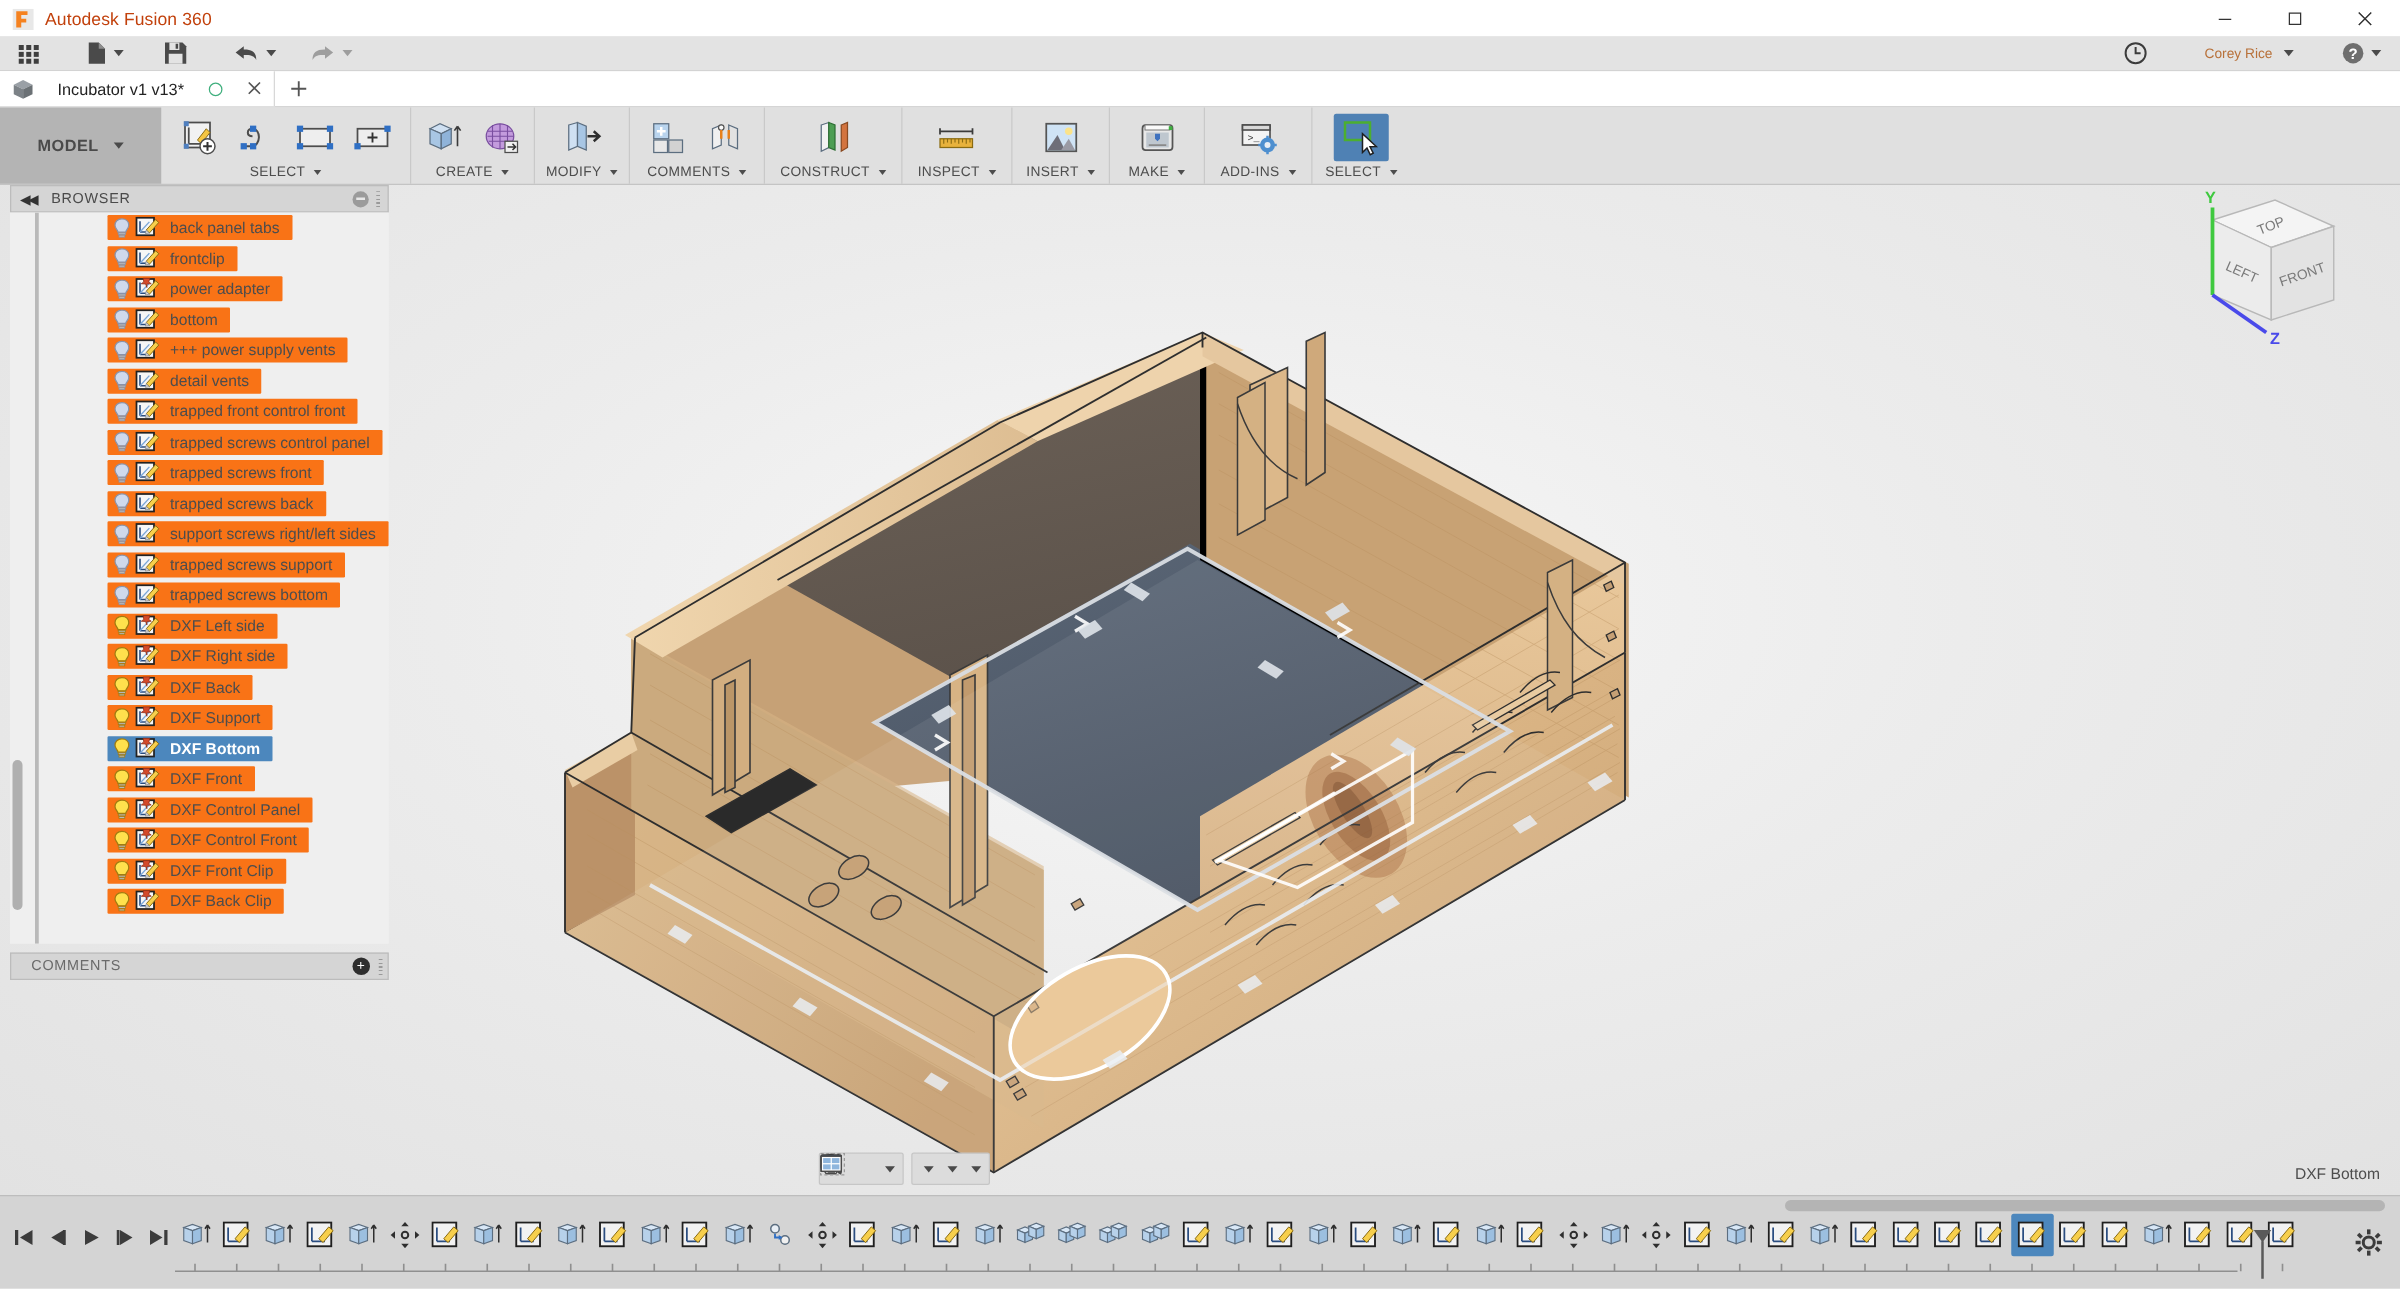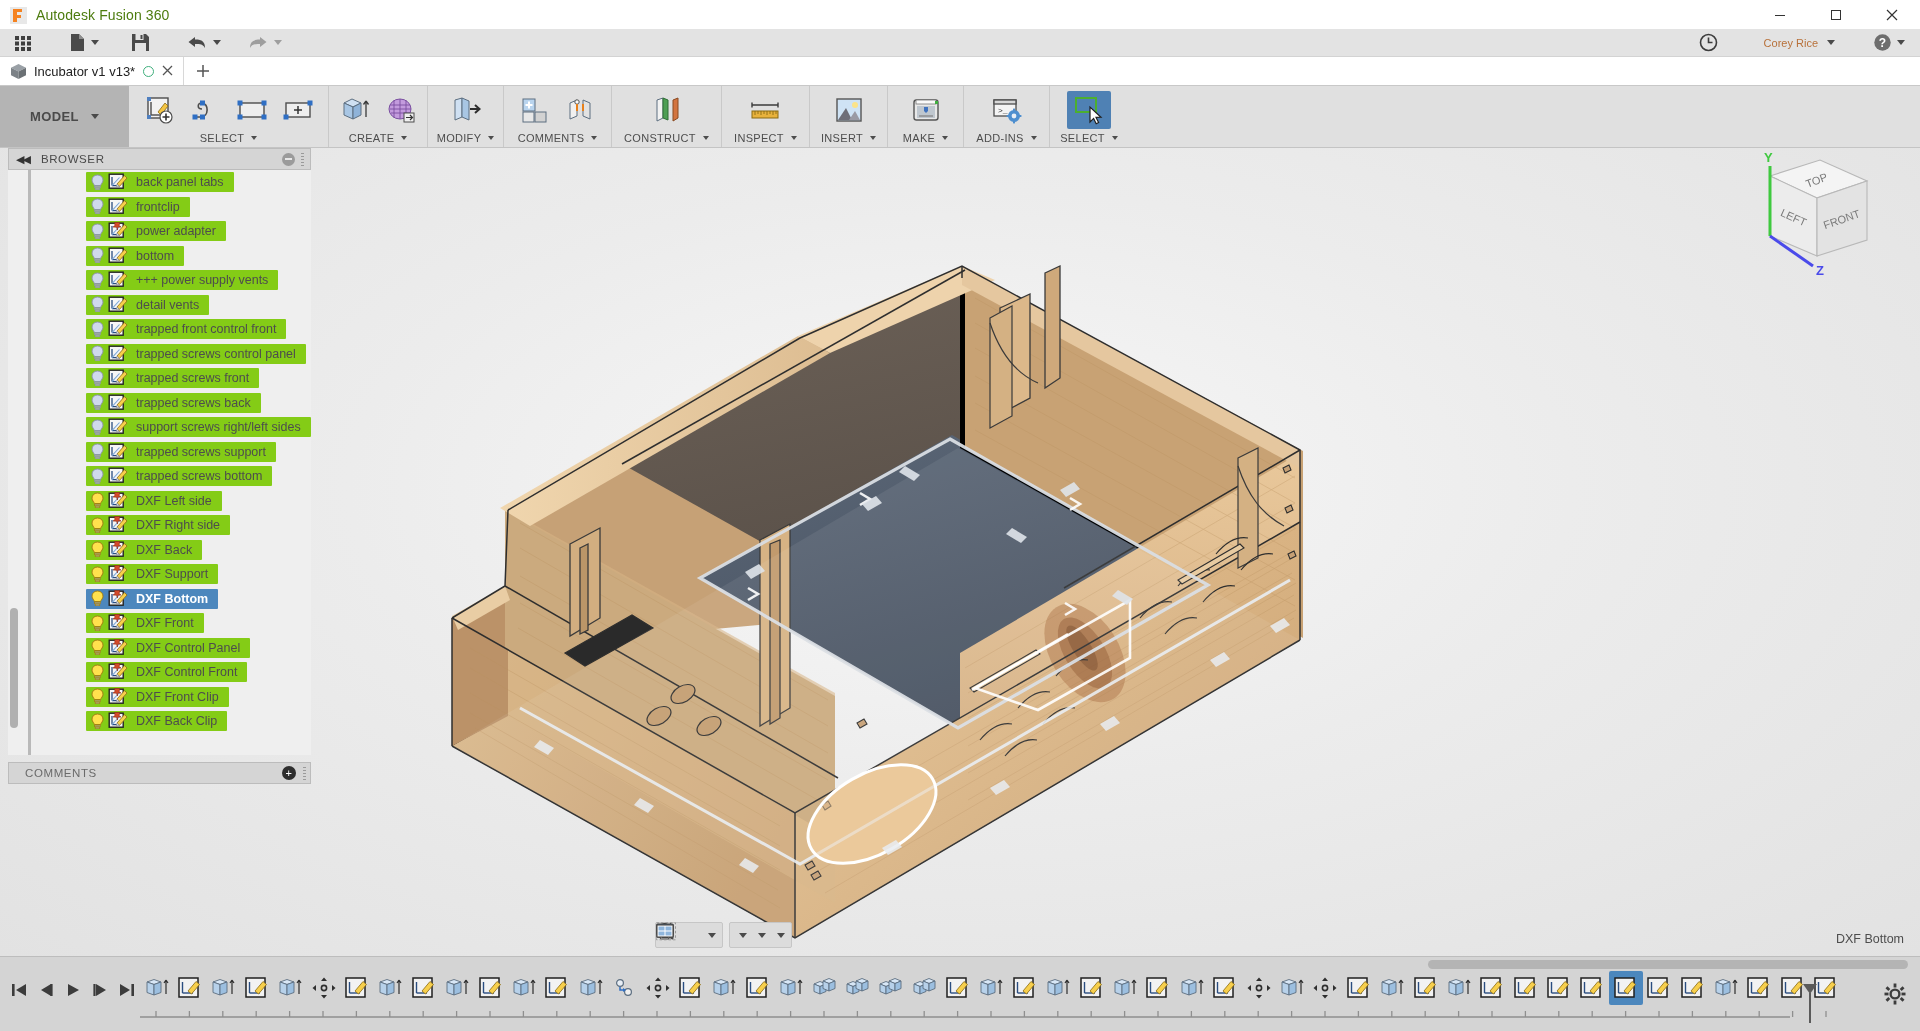--- a/index.html
+++ b/index.html
@@ -12,21 +12,21 @@
   }
   #app { position: relative; width: 1920px; height: 1031px; }
 
   
   .titlebar {
     position: absolute; top: 0; left: 0; width: 1920px; height: 29px;
     background: #ffffff; display: flex; align-items: center;
   }
   .tb-logo { width: 16px; height: 16px; margin-left: 10px; position: relative; }
   .tb-logo svg { display: block; }
-  .tb-title { font-size: 14px; color: #4d7c0f; margin-left: 10px; letter-spacing: .1px; }
+  .tb-title { font-size: 14px; color: #c2410c; margin-left: 10px; letter-spacing: .1px; }
   .tb-wincontrols { margin-left: auto; display: flex; height: 29px; }
   .wc { width: 56px; height: 29px; display: flex; align-items: center; justify-content: center;
         color: #333; font-size: 15px; }
 
   
   .qbar {
     position: absolute; top: 29px; left: 0; width: 1920px; height: 28px;
     background: #e3e3e3; display: flex; align-items: center; gap: 0;
     border-bottom: 1px solid #d3d3d3;
   }
@@ -36,21 +36,21 @@
   .qright { margin-left: auto; display: flex; align-items: center; height: 28px; }
   .username { font-size: 11px; color: #b8713a; padding: 0 4px; }
 
   
   .tabstrip {
     position: absolute; top: 57px; left: 0; width: 1920px; height: 29px;
     background: #ffffff; display: flex; align-items: stretch;
     border-bottom: 1px solid #c8c8c8;
   }
   .doc-tab {
-    display: flex; align-items: center; gap: 8px; padding: 0 10px;
+    display: flex; align-items: center; gap: 20px; padding: 0 10px;
     background: #ffffff; font-size: 13px; color: #222;
     border-right: 1px solid #d8d8d8;
   }
   .doc-tab .cube { width: 16px; height: 16px; }
   .tab-dot { width: 11px; height: 11px; border-radius: 50%; border: 1.6px solid #3faf7d; }
   .tab-x { font-size: 13px; color: #666; }
   .tab-plus { display: flex; align-items: center; padding: 0 12px; font-size: 17px; color: #555; }
 
   
   .ribbon {
@@ -89,21 +89,21 @@
 
   .browser-body {
     position: absolute; left: 8px; top: 170px; width: 303px; height: 585px;
     background: #efefef; overflow: hidden;
   }
   .tree-rail { position: absolute; left: 20px; top: 0; width: 3px; height: 100%; background: #b9b9b9; }
   .tree-scroll { position: absolute; left: 2px; top: 438px; width: 8px; height: 120px;
                  background: #b0b0b0; border-radius: 4px; }
 
   .tree-row { position: relative; height: 24.5px; display: flex; align-items: center; padding-left: 78px; }
-  .tree-pill { display: flex; align-items: center; height: 20px; background: #84cc16; padding-right: 10px; border-radius: 1px; }
+  .tree-pill { display: flex; align-items: center; height: 20px; background: #f97316; padding-right: 10px; border-radius: 1px; }
   .tree-pill.selected { background: #4c87bd; }
   .tree-pill.selected .tree-label { color: #ffffff; font-weight: bold; }
   .bulb { width: 22px; display: flex; justify-content: center; align-items: center; }
   .sk-icon { width: 20px; height: 18px; position: relative; margin-right: 8px; }
   .tree-label { font-size: 12.5px; color: #4d4d4d; white-space: nowrap; }
 
   
   .comments {
     position: absolute; left: 8px; top: 762px; width: 303px; height: 22px;
     background: #d5d5d5; border: 1px solid #bcbcbc; display: flex; align-items: center;

